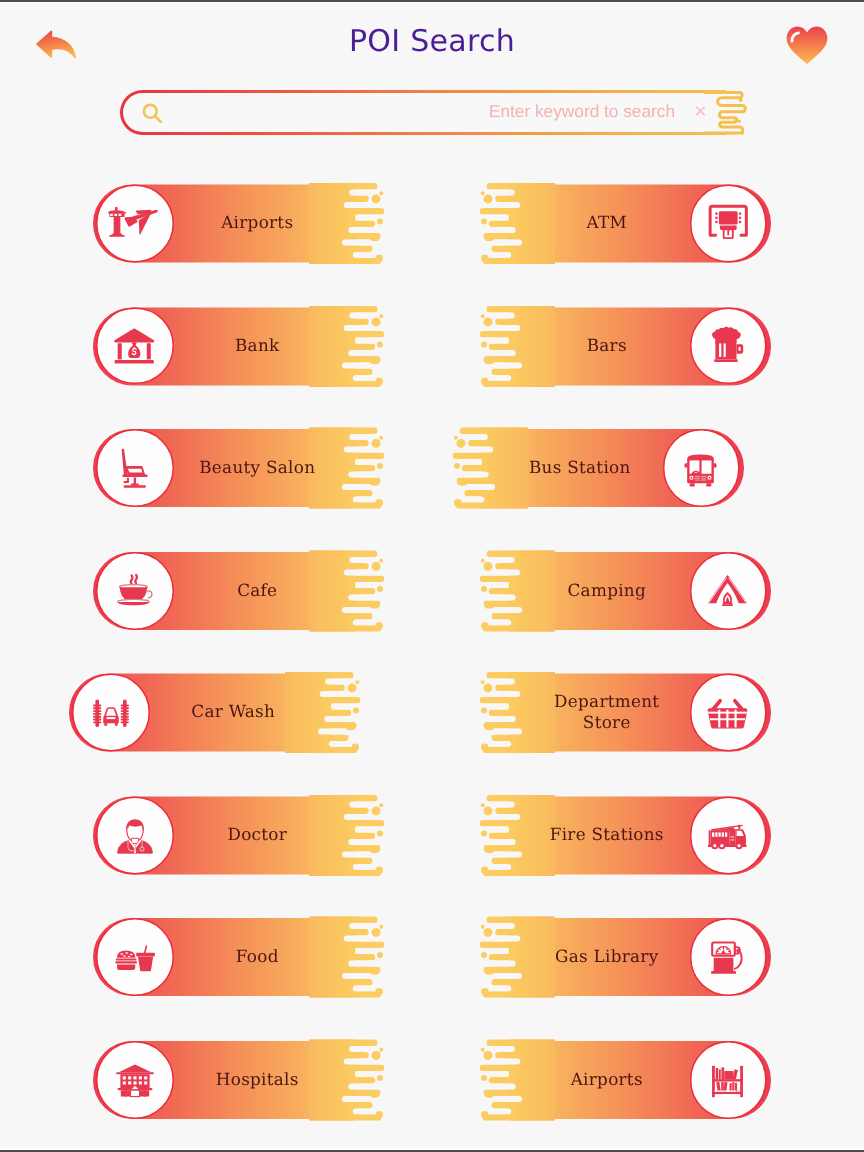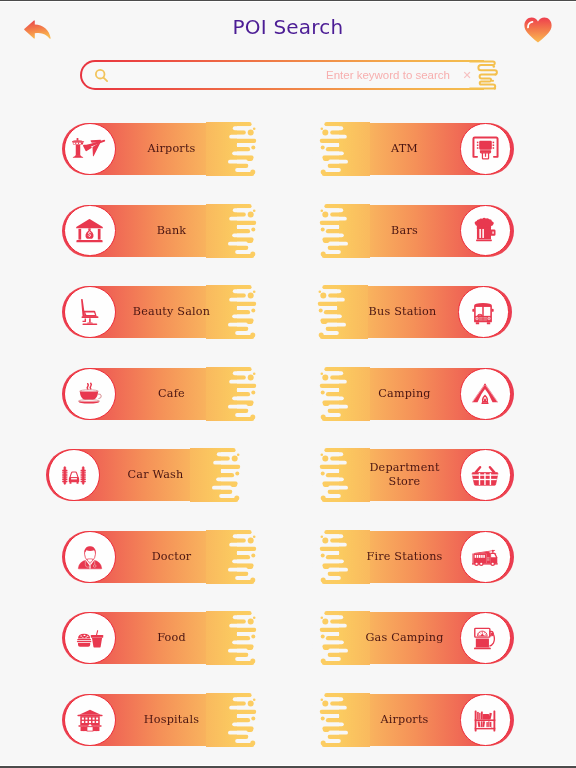--- a/index.html
+++ b/index.html
@@ -414,21 +414,21 @@
  <path d="M4.6 18.8 H19.8 a0.85 0.85 0 0 1 0 1.7 H4.6 a0.85 0.85 0 0 1 0 -1.7 Z"></path>
  <path d="M6.8 21.0 h1.4 v2.9 a0.65 0.65 0 0 1 -0.65 0.65 H4.7 v-1.4 h2.1 Z"></path>
  <rect x="11.3" y="20.8" width="1.6" height="4.3"></rect>
  <path d="M9.8 24.9 h4.7 l0.6 1.2 h-5.9 Z"></path>
  <path d="M5.4 26.0 H18.7 a0.8 0.8 0 0 1 0 1.6 H5.4 a0.8 0.8 0 0 1 0 -1.6 Z"></path>
 </svg>
           </span>
         </div>
         <div class="label">Beauty Salon</div>
       </div>
-      <div class="cell r" style="left: 316px; top: 286.1px;">
+      <div class="cell r" style="left: 300px; top: 286.1px;">
         <div class="pill"></div>
         <div class="deco">
           <svg viewBox="0 0 44 54" width="44" height="54">
  <defs>
               <linearGradient id="gdeco" gradientUnits="userSpaceOnUse" x1="-26" y1="0" x2="40" y2="0">
   <stop offset="0" stop-color="#f8ae5d"></stop>
                 <stop offset="0.72" stop-color="#fbcb60"></stop>
                 <stop offset="1" stop-color="#fccd62"></stop>
               </linearGradient>
             </defs>
@@ -944,21 +944,21 @@
  </g>
  <path d="M13.1 10.6 l1.9 3.2 h-3.8 Z"></path>
  <path d="M6.2 16.6 H20.2 V26.0 H6.2 Z"></path>
  <path d="M5.3 26.0 H21.1 a1.0 1.0 0 0 1 1.0 1.0 V27.9 H4.3 V27.0 a1.0 1.0 0 0 1 1.0 -1.0 Z"></path>
  <path d="M21.2 9.0 h1.8 a1.5 1.5 0 0 1 1.5 1.5 v1.6 a1.5 1.5 0 0 1 -1.5 1.5 h-1.8 Z" fill="none" stroke="#e8384f" stroke-width="1.3"></path>
  <path d="M25.2 12.6 q1.8 5.0 -0.3 8.8 q-1.5 2.5 -4.2 3.2" fill="none" stroke="#e8384f" stroke-width="1.4"></path>
  <circle cx="23.9" cy="11.6" r="1.7"></circle>
 </svg>
           </span>
         </div>
-        <div class="label">Gas Camping</div>
+        <div class="label">Gas Library</div>
       </div>
       <div class="cell l" style="left: 62px; top: 693.85px;">
         <div class="pill"></div>
         <div class="deco">
           <svg viewBox="0 0 44 54" width="44" height="54">
  <defs>
               <linearGradient id="gdeco" gradientUnits="userSpaceOnUse" x1="-26" y1="0" x2="40" y2="0">
   <stop offset="0" stop-color="#f8ae5d"></stop>
                 <stop offset="0.72" stop-color="#fbcb60"></stop>
                 <stop offset="1" stop-color="#fccd62"></stop>

